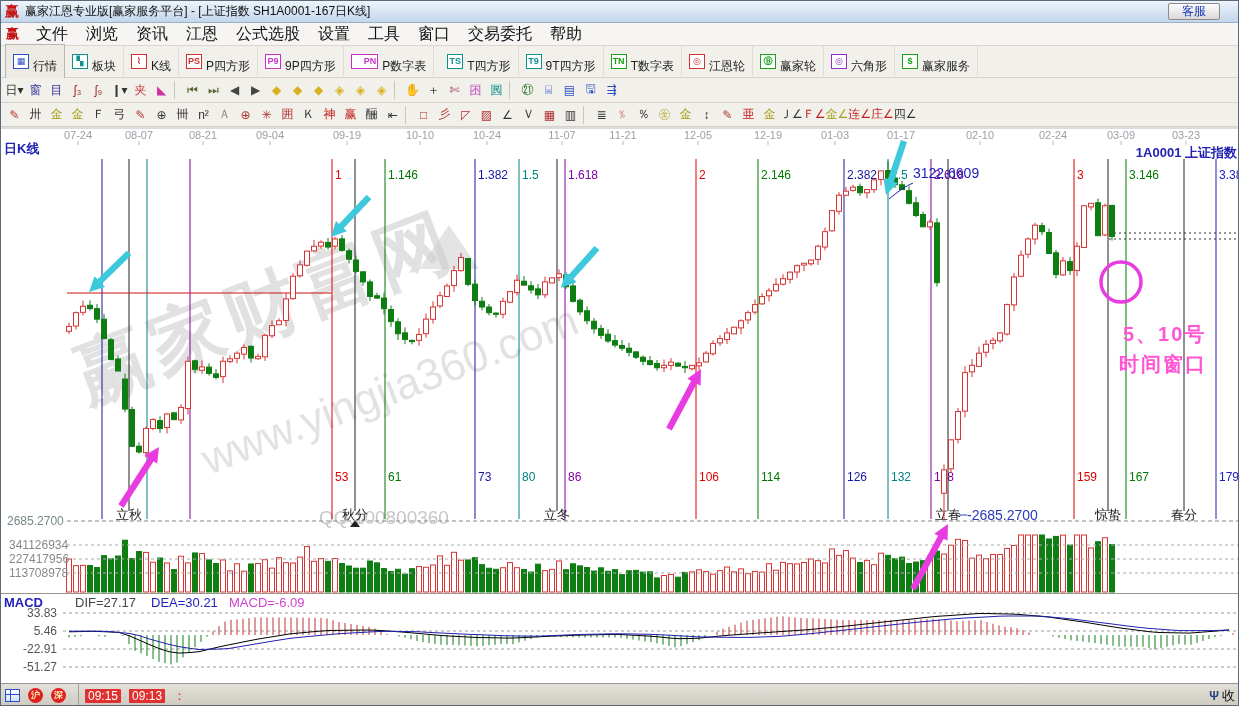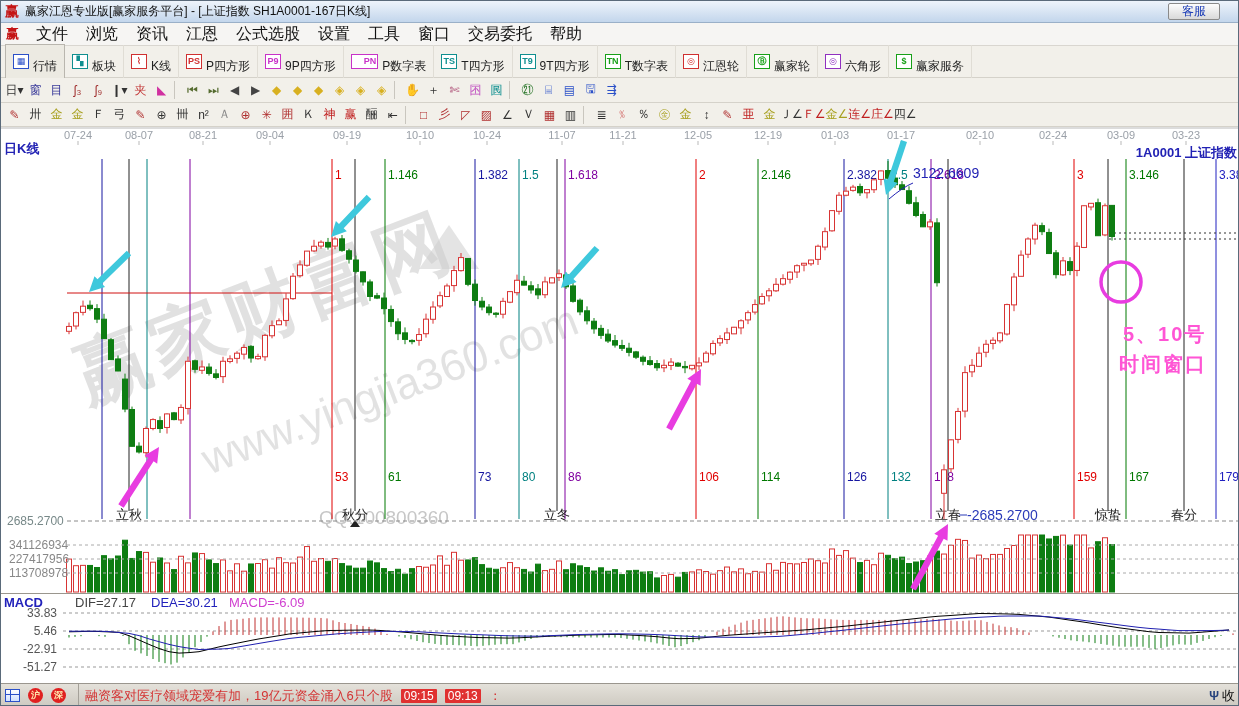--- a/index.html
+++ b/index.html
@@ -83,21 +83,21 @@
       </span>
       <span class="tm-item">
         <span class="tm-chip" style="color: rgb(200, 50, 200);">P9</span>
         <span class="tm-label">9P四方形</span>
       </span>
       <span class="tm-item">
         <span class="tm-chip" style="color: rgb(200, 50, 200); padding-left: 12px;">PN</span>
         <span class="tm-label">P数字表</span>
       </span>
       <span class="tm-item">
-        <span class="tm-chip" style="color: rgb(15, 143, 143);">TS</span>
+        <span class="tm-chip" style="color: rgb(15, 143, 143); margin-left: 6px;">TS</span>
         <span class="tm-label">T四方形</span>
       </span>
       <span class="tm-item">
         <span class="tm-chip" style="color: rgb(15, 143, 143);">T9</span>
         <span class="tm-label">9T四方形</span>
       </span>
       <span class="tm-item">
         <span class="tm-chip" style="color: rgb(24, 160, 24);">TN</span>
         <span class="tm-label">T数字表</span>
       </span>
@@ -996,21 +996,20 @@
           <line x1="958" y1="514" x2="966" y2="514" stroke="#2a3ab8"></line>
         </g>
       </svg>
   </div>
 
   <div id="statusbar">
     <span class="sb-gridicon"></span>
     <span class="sb-circle">沪</span>
     <span class="sb-circle">深</span>
     <span id="ticker">
-      <span class="news">融资客对医疗领域宠爱有加，19亿元资金涌入6只个股</span>
       <span class="time-badge">09:15</span>
       <span class="time-badge">09:13</span>
       <span class="news">：</span>
     </span>
     <span id="sb-right">
       <span id="antenna">Ψ</span>
       <span id="recv">收</span>
     </span>
   </div>
 

